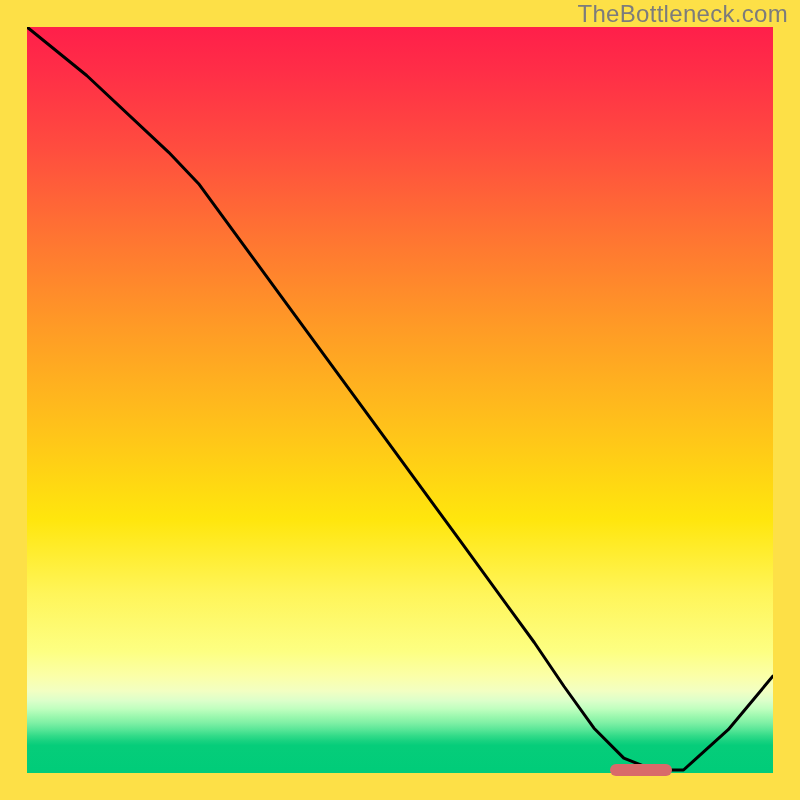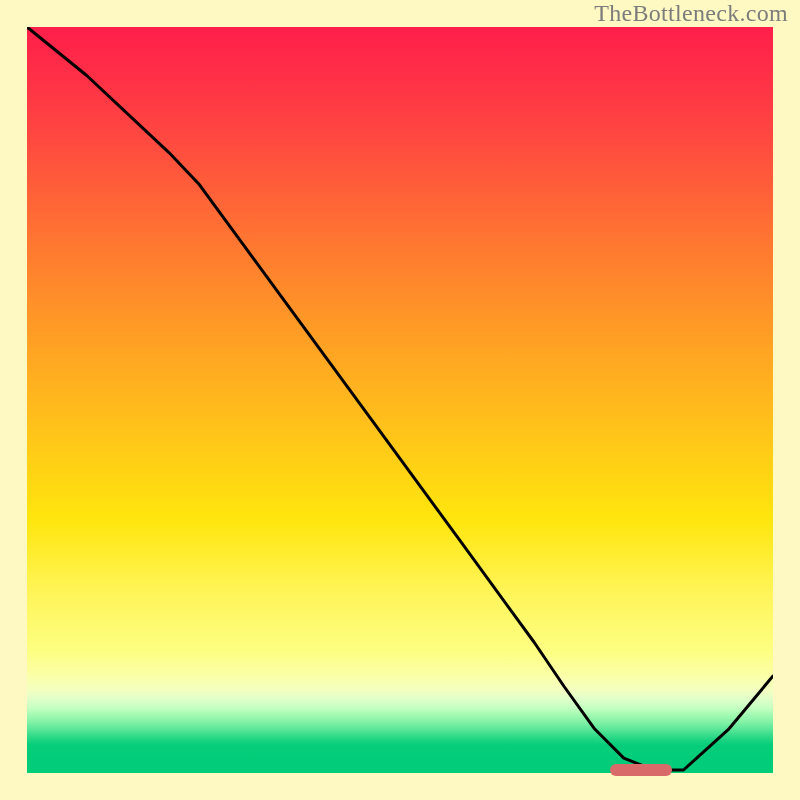--- a/index.html
+++ b/index.html
@@ -9,22 +9,21 @@
     height: 800px;
     background: #ffffff;
     font-family: Arial, Helvetica, sans-serif;
     overflow: hidden;
   }
 
   .outer {
     position: relative;
     width: 800px;
     height: 800px;
-    background: #fef9c3;
-    font-family: Liberation Serif, serif;
+    background: #fde047;
   }
 
   .watermark {
     position: absolute;
     top: 0;
     right: 12px;
     color: #7c7c7c;
     font-size: 24px;
     font-weight: 500;
     letter-spacing: 0.3px;

